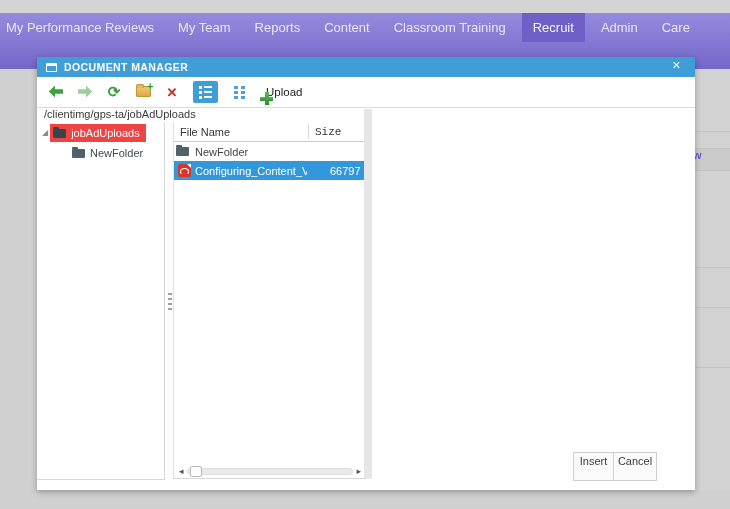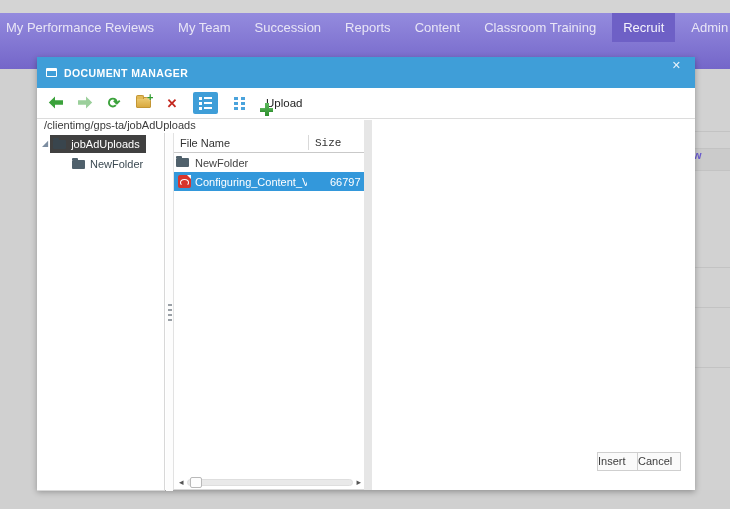--- a/index.html
+++ b/index.html
@@ -15,21 +15,21 @@
   .nav-item.active { background:#6e60c6; padding:0 11px; margin:0 -8px; color:#f5f3fc; }
 
   .bg-right { position:absolute; left:695px; top:69px; width:35px; height:421px; background:#d2d2d2; }
   .bg-line { position:absolute; left:0; width:35px; height:1px; background:#c3c3c3; }
   .bg-band { position:absolute; left:0; top:79px; width:35px; height:22px; background:#cbcbcb; }
   .bg-link { position:absolute; left:-2px; top:80px; font-size:11px; font-weight:bold; color:#6a5bd0; }
   .bg-bottom { position:absolute; left:0; top:490px; width:730px; height:19px; background:#d0d0d0; }
 
   .dialog { position:absolute; left:37px; top:57px; width:658px; height:433px; background:#fff;
             box-shadow:0 2px 6px rgba(0,0,0,.3); font-size:11px; }
-  .titlebar { position:relative; height:31px; background:#3f9ed8; display:flex; align-items:center;
+  .titlebar { position:relative; height:20px; background:#3f9ed8; display:flex; align-items:center;
               padding-left:9px; }
   .win-icon { width:11px; height:9px; border:1px solid #fff; border-top:3px solid #fff;
               border-radius:1px; margin-right:7px; }
   .title { color:#fff; font-size:10.5px; font-weight:bold; letter-spacing:.4px; }
   .close { position:absolute; right:14px; top:2px; color:#e9f3fb; font-size:11px; cursor:pointer; }
 
   .toolbar { height:31px; display:flex; align-items:center; padding-left:11px; gap:13px;
              border-bottom:1px solid #dcdcdc; }
   .tb-btn { display:flex; align-items:center; justify-content:center; min-width:16px; height:22px;
             cursor:pointer; }
@@ -58,21 +58,21 @@
 
   .pathbar { height:14px; padding-left:7px; color:#3a3a3a; font-size:11px; line-height:13px;
              white-space:nowrap; }
 
   .content { position:relative; height:358px; }
   .tree-pane { position:absolute; left:0; top:0; width:128px; height:358px;
                border-right:1px solid #d8d8d8; border-bottom:1px solid #d8d8d8; background:#fff; }
   .tree-row { display:flex; align-items:center; height:18px; margin-top:2px; cursor:pointer; }
   .tree-arrow { margin-left:5px; margin-right:2px; font-size:8px; color:#7c8da0; line-height:8px; }
   .tree-label-box { display:flex; align-items:center; height:18px; padding:0 6px 0 3px; color:#3c4a53; }
-  .tree-label-box.selected { background:#404040; color:#fff; }
+  .tree-label-box.selected { background:#ef4444; color:#fff; }
   .folder { width:13px; height:9px; background:#50616c; border-radius:1px; position:relative;
             margin-right:5px; flex:none; }
   .folder::before { content:""; position:absolute; top:-2px; left:0; width:6px; height:2px;
                     background:inherit; border-radius:1px 1px 0 0; }
   .folder.dark { background:#39454d; }
   .tree-indent { width:32px; flex:none; }
 
   .splitter { position:absolute; left:129px; top:0; width:7px; height:358px; background:#fdfdfd;
               display:flex; flex-direction:column; align-items:center; justify-content:center;
               gap:3px; cursor:col-resize; }
@@ -105,35 +105,34 @@
   .sb-track { flex:1; height:7px; background:#e9e9e9; border:1px solid #dedede; border-radius:4px;
               margin:0 3px; }
   .sb-thumb { position:absolute; left:16px; top:1px; width:12px; height:11px; background:#fdfdfd;
               border:1px solid #b9b9b9; border-radius:2px; cursor:pointer; }
   .pager { height:17px; text-align:center; color:#666; font-size:10.5px; line-height:16px;
            flex:none; }
   .pager b { color:#2b2b2b; }
 
   .gray-strip { position:absolute; left:327px; top:-13px; width:8px; height:370px; background:#e6e6e6; }
 
-  .btn { position:absolute; top:395px; height:19px; background:#fafafa; border:1px solid #cfcfcf;
-         color:#3c3c3c; font-size:11px; line-height:17px; cursor:pointer;margin-left:24px; }
+  .btn { position:absolute; top:395px; height:29px; background:#fafafa; border:1px solid #cfcfcf;
+         color:#3c3c3c; font-size:11px; text-align:center; line-height:17px; cursor:pointer; }
   .btn-insert { left:536px; width:41px; }
   .btn-cancel { left:576px; width:44px; }
 </style>
 </head>
 <body>
 
 <div class="top-strip"></div>
 
 <div class="nav-band">
   <div class="nav-row">
       <div class="nav-item">My Performance Reviews</div>
       <div class="nav-item">My Team</div>
-      <div class="nav-item">Succession</div>
       <div class="nav-item">Reports</div>
       <div class="nav-item">Content</div>
       <div class="nav-item">Classroom Training</div>
       <div class="nav-item active">Recruit</div>
       <div class="nav-item">Admin</div>
       <div class="nav-item">Care</div>
     </div>
 </div>
 
 <div class="bg-right">

